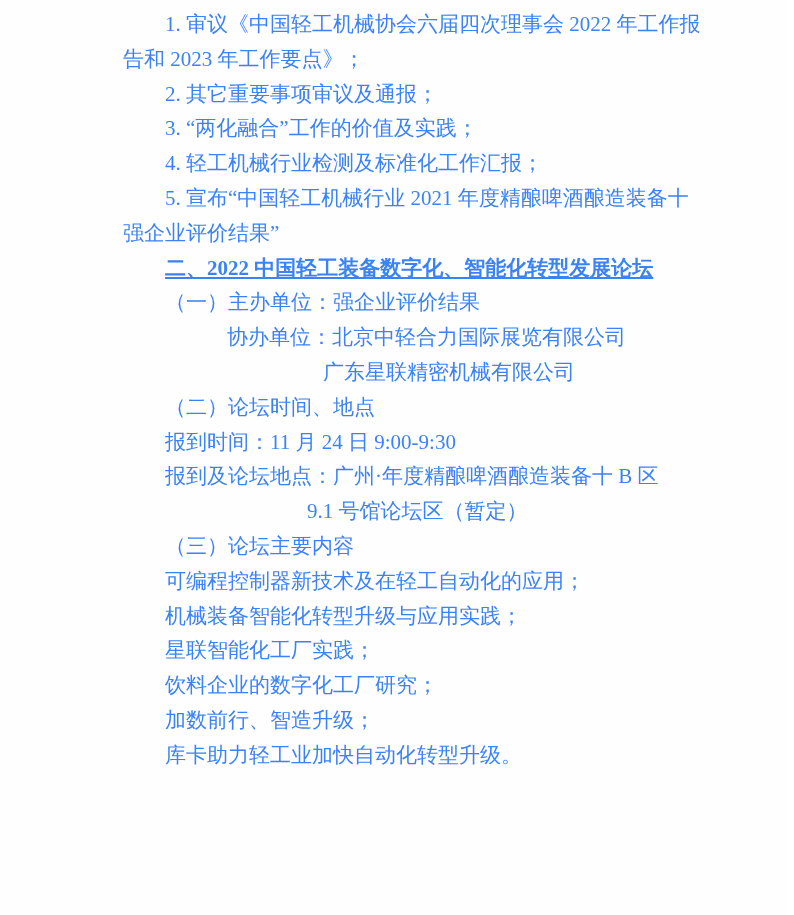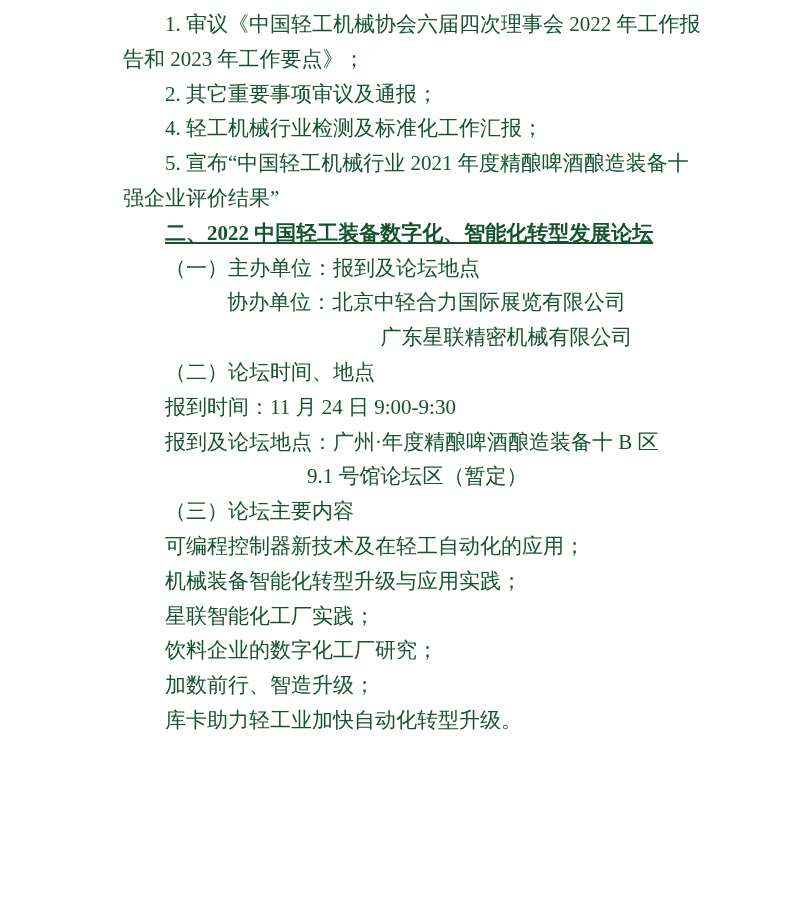--- a/index.html
+++ b/index.html
@@ -10,52 +10,53 @@
   .page {
     position: relative;
     width: 786px;
     height: 915px;
     background: #fefefe;
     overflow: hidden;
     box-sizing: border-box;
     padding: 7px 96px 0 123px;
     font-family: "Liberation Serif", "DejaVu Serif", serif;
     font-size: 21px;
-    color: #14532d;
+    color: #3b82f6;
   }
   .doc-body {
     width: 100%;
   }
   .line {
     line-height: 34.8px;
     height: 34.8px;
     white-space: pre;
     overflow: visible;
   }
   
   .line.flush   { padding-left: 0; }     
   .line.indent  { padding-left: 42px; }  
   .line.indent2 { padding-left: 104px; } 
-  .line.indent3 { padding-left: 200px; text-align: center; } 
+  .line.indent3 { padding-left: 200px; } 
   .line.indent4 { padding-left: 184px; } 
   .line.bold    { font-weight: bold; text-decoration: underline; }
 </style>
 </head>
 <body>
 
 <div class="page">
   <div class="doc-body">
       <div class="line indent">1. 审议《中国轻工机械协会六届四次理事会 2022 年工作报</div>
       <div class="line flush">告和 2023 年工作要点》；</div>
       <div class="line indent">2. 其它重要事项审议及通报；</div>
+      <div class="line indent">3. “两化融合”工作的价值及实践；</div>
       <div class="line indent">4. 轻工机械行业检测及标准化工作汇报；</div>
       <div class="line indent">5. 宣布“中国轻工机械行业 2021 年度精酿啤酒酿造装备十</div>
       <div class="line flush">强企业评价结果”</div>
       <div class="line indent bold">二、2022 中国轻工装备数字化、智能化转型发展论坛</div>
-      <div class="line indent">（一）主办单位：报到及论坛地点</div>
+      <div class="line indent">（一）主办单位：强企业评价结果</div>
       <div class="line indent2">协办单位：北京中轻合力国际展览有限公司</div>
       <div class="line indent3">广东星联精密机械有限公司</div>
       <div class="line indent">（二）论坛时间、地点</div>
       <div class="line indent">报到时间：11 月 24 日 9:00-9:30</div>
       <div class="line indent">报到及论坛地点：广州·年度精酿啤酒酿造装备十 B 区</div>
       <div class="line indent4">9.1 号馆论坛区（暂定）</div>
       <div class="line indent">（三）论坛主要内容</div>
       <div class="line indent">可编程控制器新技术及在轻工自动化的应用；</div>
       <div class="line indent">机械装备智能化转型升级与应用实践；</div>
       <div class="line indent">星联智能化工厂实践；</div>

